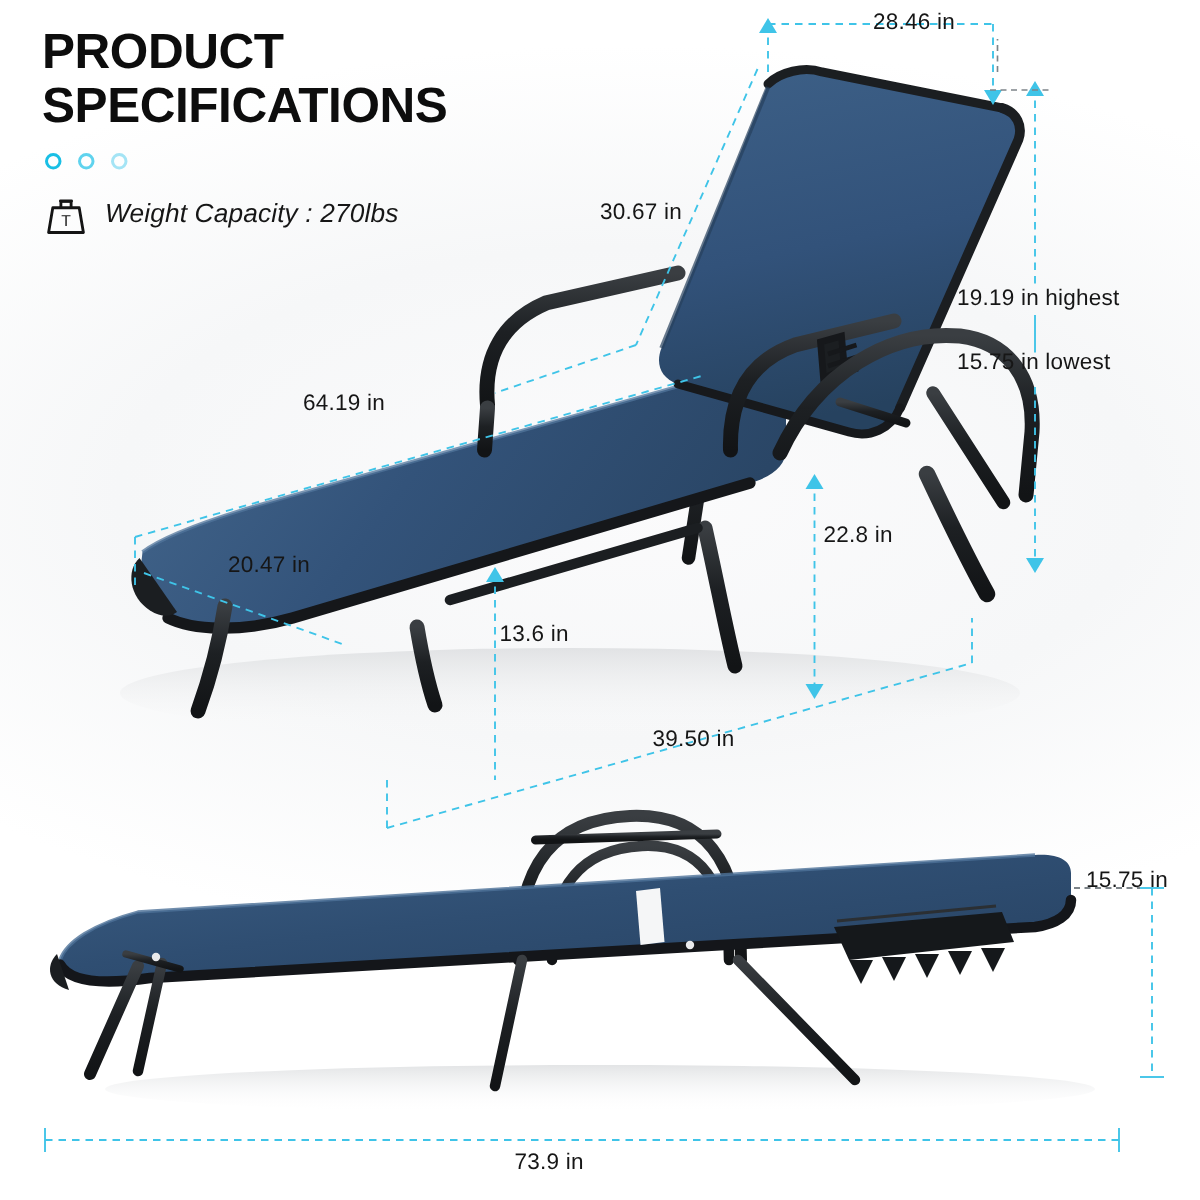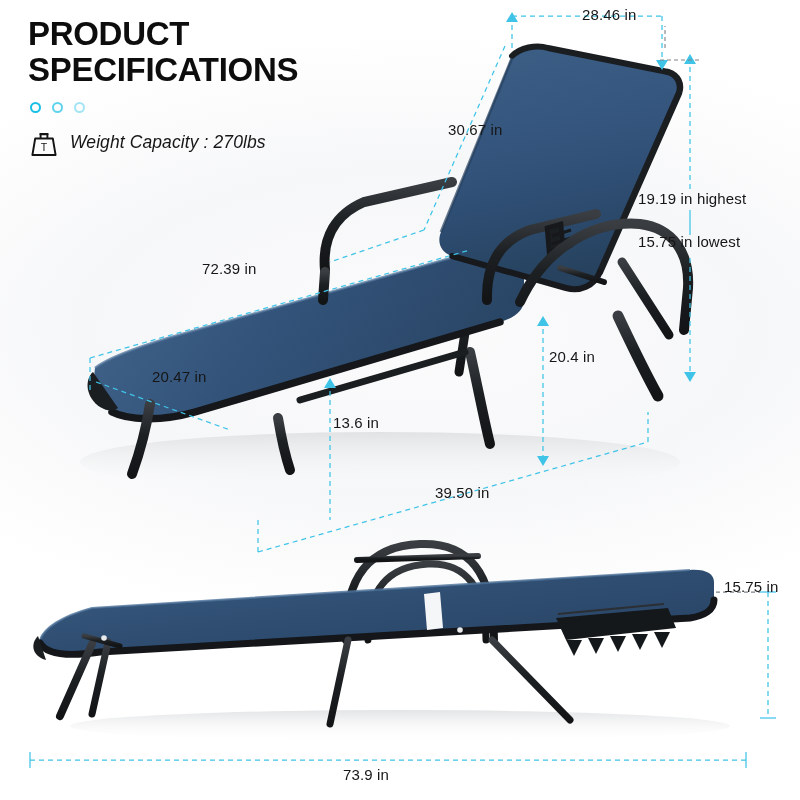--- a/index.html
+++ b/index.html
@@ -256,33 +256,33 @@
       <path d="M716 592 L760 592" stroke-dasharray="4 3" stroke="#7d8489"></path>
 
       <path d="M30 760 L746 760" stroke-dasharray="5 4"></path>
       <path d="M30 752 L30 768" stroke-dasharray="0"></path>
       <path d="M746 752 L746 768" stroke-dasharray="0"></path>
     </g>
   </svg>
 
   <div class="dim" style="left:582px; top:6px;">28.46 in</div>
 
-  <div class="dim" style="left:400px; top:121px;margin-left:48px;">30.67 in</div>
+  <div class="dim" style="left:400px; top:133px;">30.67 in</div>
 
   <div class="dim" style="left:638px; top:190px;">19.19 in highest</div>
 
   <div class="dim" style="left:638px; top:233px;">15.75 in lowest</div>
 
-  <div class="dim" style="left:202px; top:260px;">72.39 in</div>
+  <div class="dim" style="left:202px; top:260px;">64.19 in</div>
 
   <div class="dim" style="left:152px; top:368px;text-align:right;">20.47 in</div>
 
   <div class="dim" style="left:333px; top:414px;">13.6 in</div>
 
-  <div class="dim" style="left:549px; top:348px;">20.4 in</div>
+  <div class="dim" style="left:549px; top:348px;">22.8 in</div>
 
   <div class="dim" style="left:435px; top:484px;">39.50 in</div>
 
   <div class="dim" style="left:724px; top:578px;">15.75 in</div>
 
   <div class="dim" style="left:343px; top:766px;">73.9 in</div>
 
 </div>
 
 </body></html>

